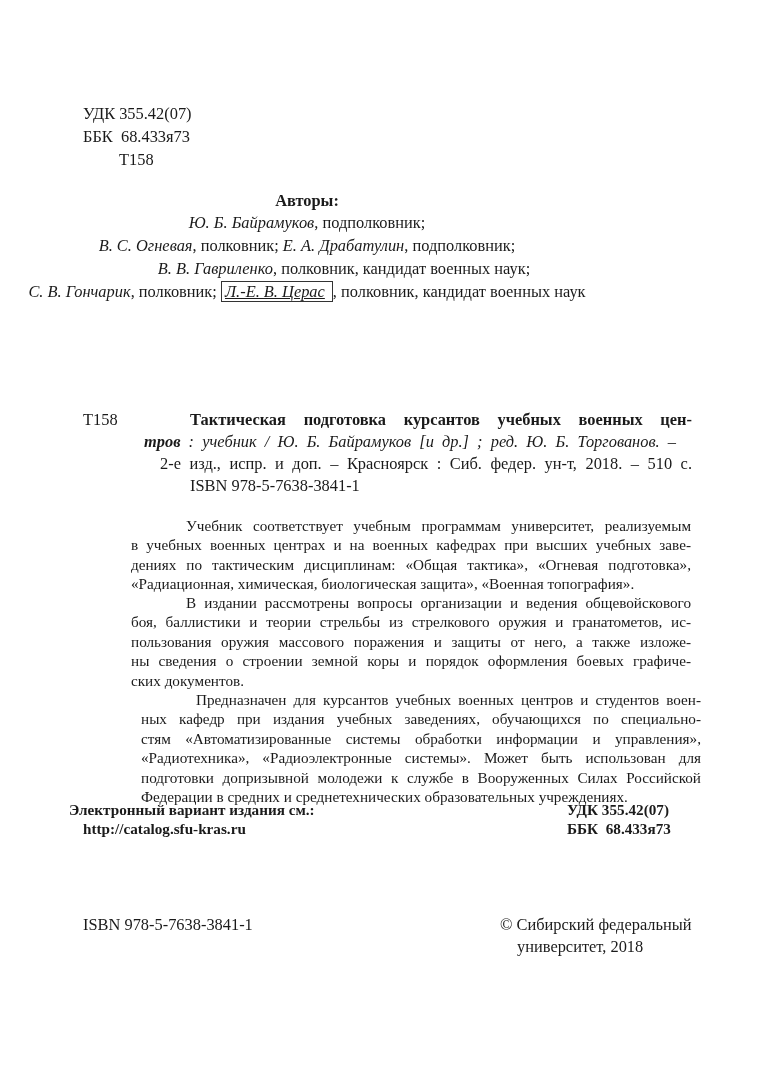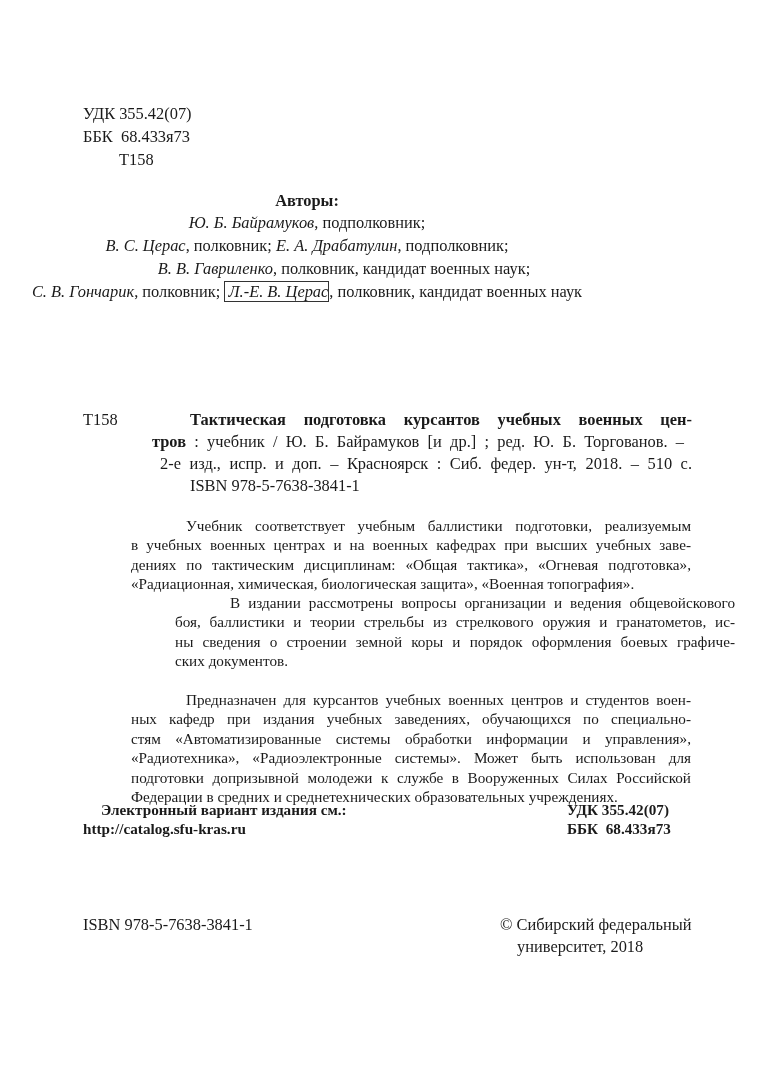--- a/index.html
+++ b/index.html
@@ -4,79 +4,80 @@
 <style>
   html, body { margin:0; padding:0; background:#ffffff; }
   body { width:763px; height:1080px; position:relative; overflow:hidden;
          font-family:"Liberation Serif", "DejaVu Serif", serif; color:#1a1a1a; }
   .abs { position:absolute; white-space:nowrap; }
   .t16 { font-size:16.4px; line-height:19px; }
   .t15 { font-size:15.2px; line-height:19.4px; }
   .b { font-weight:bold; }
   .i { font-style:italic; }
   .center { left:0; width:614px; text-align:center; }
-  .box { border:1px solid #333; padding:0 0 0 3px; }
+  .box { border:1px solid #333; padding:0 7px 0 3px;text-decoration:underline; }
   .para { position:absolute; left:131px; width:560px; font-size:15.2px; line-height:19.4px;
           text-align:justify; white-space:normal; }
   .para .line { display:block; text-align:justify; text-align-last:justify; height:19.4px; }
   .para .line.last { text-align-last:left; }
   .indent { padding-left:55px; }
 </style>
 </head>
 <body>
 
 <div class="abs t16" style="left:83px; top:104px;">УДК 355.42(07)</div>
 <div class="abs t16" style="left:83px; top:127px; white-space:pre;">ББК  68.433я73</div>
 <div class="abs t16" style="left:119px; top:150px;">Т158</div>
 
 <div class="abs t16 b center" style="top:191px;">Авторы:</div>
 <div class="abs t16 center" style="top:213px;">
   <span class="i">Ю. Б. Байрамуков</span><span>, подполковник;</span>
 </div>
 <div class="abs t16 center" style="top:236px;">
-  <span class="i">В. С. Церас</span><span>, полковник; </span><span class="i">Е. А. Драбатулин</span><span>, подполковник;</span>
+  <span class="i">В. С. Огневая</span><span>, полковник; </span><span class="i">Е. А. Драбатулин</span><span>, подполковник;</span>
 </div>
 <div class="abs t16 center" style="top:259px;margin-left:37px;">
   <span class="i">В. В. Гавриленко</span><span>, полковник, кандидат военных наук;</span>
 </div>
 <div class="abs t16 center" style="top:282px;">
   <span class="i">С. В. Гончарик</span><span>, полковник; </span><span class="i box">Л.-Е. В. Церас</span><span>, полковник, кандидат военных наук</span>
 </div>
 
 <div class="abs t16" style="left:83px; top:410px;">Т158</div>
 <div class="abs t16" style="left:190px; top:410px; width:502px; text-align:justify; text-align-last:justify;">
   <span class="b">Тактическая подготовка курсантов учебных военных цен-</span>
 </div>
-<div class="abs t16" style="left:152px; top:432px; width:532px; text-align:justify; text-align-last:justify;">
+<div class="abs t16" style="left:144px; top:432px; width:532px; text-align:justify; text-align-last:justify;font-style:italic;">
   <span class="b">тров</span><span> : учебник / Ю. Б. Байрамуков [и др.] ; ред. Ю. Б. Торгованов. –</span>
 </div>
 <div class="abs t16" style="left:160px; top:454px; width:532px; text-align:justify; text-align-last:justify;">2-е изд., испр. и доп. – Красноярск : Сиб. федер. ун-т, 2018. – 510 с.</div>
 <div class="abs t16" style="left:190px; top:476px;">ISBN 978-5-7638-3841-1</div>
 
 <div class="para" style="top:516px;">
-  <span class="line indent">Учебник соответствует учебным баллистики подготовки, реализуемым</span>
+  <span class="line indent">Учебник соответствует учебным программам университет, реализуемым</span>
   <span class="line">в учебных военных центрах и на военных кафедрах при высших учебных заве-</span>
   <span class="line">дениях по тактическим дисциплинам: «Общая тактика», «Огневая подготовка»,</span>
   <span class="line last">«Радиационная, химическая, биологическая защита», «Военная топография».</span>
 </div>
-<div class="para" style="top:593px;margin-left:44px;">
+<div class="para" style="top:593px;">
   <span class="line indent">В издании рассмотрены вопросы организации и ведения общевойскового</span>
   <span class="line">боя, баллистики и теории стрельбы из стрелкового оружия и гранатометов, ис-</span>
+  <span class="line">пользования оружия массового поражения и защиты от него, а также изложе-</span>
   <span class="line">ны сведения о строении земной коры и порядок оформления боевых графиче-</span>
   <span class="line last">ских документов.</span>
 </div>
-<div class="para" style="top:690px;">
+<div class="para" style="top:690px;margin-left:10px;">
   <span class="line indent">Предназначен для курсантов учебных военных центров и студентов воен-</span>
   <span class="line">ных кафедр при издания учебных заведениях, обучающихся по специально-</span>
   <span class="line">стям «Автоматизированные системы обработки информации и управления»,</span>
   <span class="line">«Радиотехника», «Радиоэлектронные системы». Может быть использован для</span>
   <span class="line">подготовки допризывной молодежи к службе в Вооруженных Силах Российской</span>
   <span class="line last">Федерации в средних и среднетехнических образовательных учреждениях.</span>
 </div>
 
-<div class="abs t15 b" style="left:101px; top:800px;">Электронный вариант издания см.:</div>
+<div class="abs t15 b" style="left:69px; top:800px;">Электронный вариант издания см.:</div>
 <div class="abs t15 b" style="left:83px; top:819px;">http://catalog.sfu-kras.ru</div>
 <div class="abs t15 b" style="left:567px; top:800px;">УДК 355.42(07)</div>
 <div class="abs t15 b" style="left:567px; top:819px; white-space:pre;">ББК  68.433я73</div>
 
 <div class="abs t16" style="left:83px; top:915px;">ISBN 978-5-7638-3841-1</div>
 <div class="abs t16" style="left:500px; top:915px;text-align:right;">© Сибирский федеральный</div>
 <div class="abs t16" style="left:517px; top:937px;">университет, 2018</div>
 
 </body></html>

